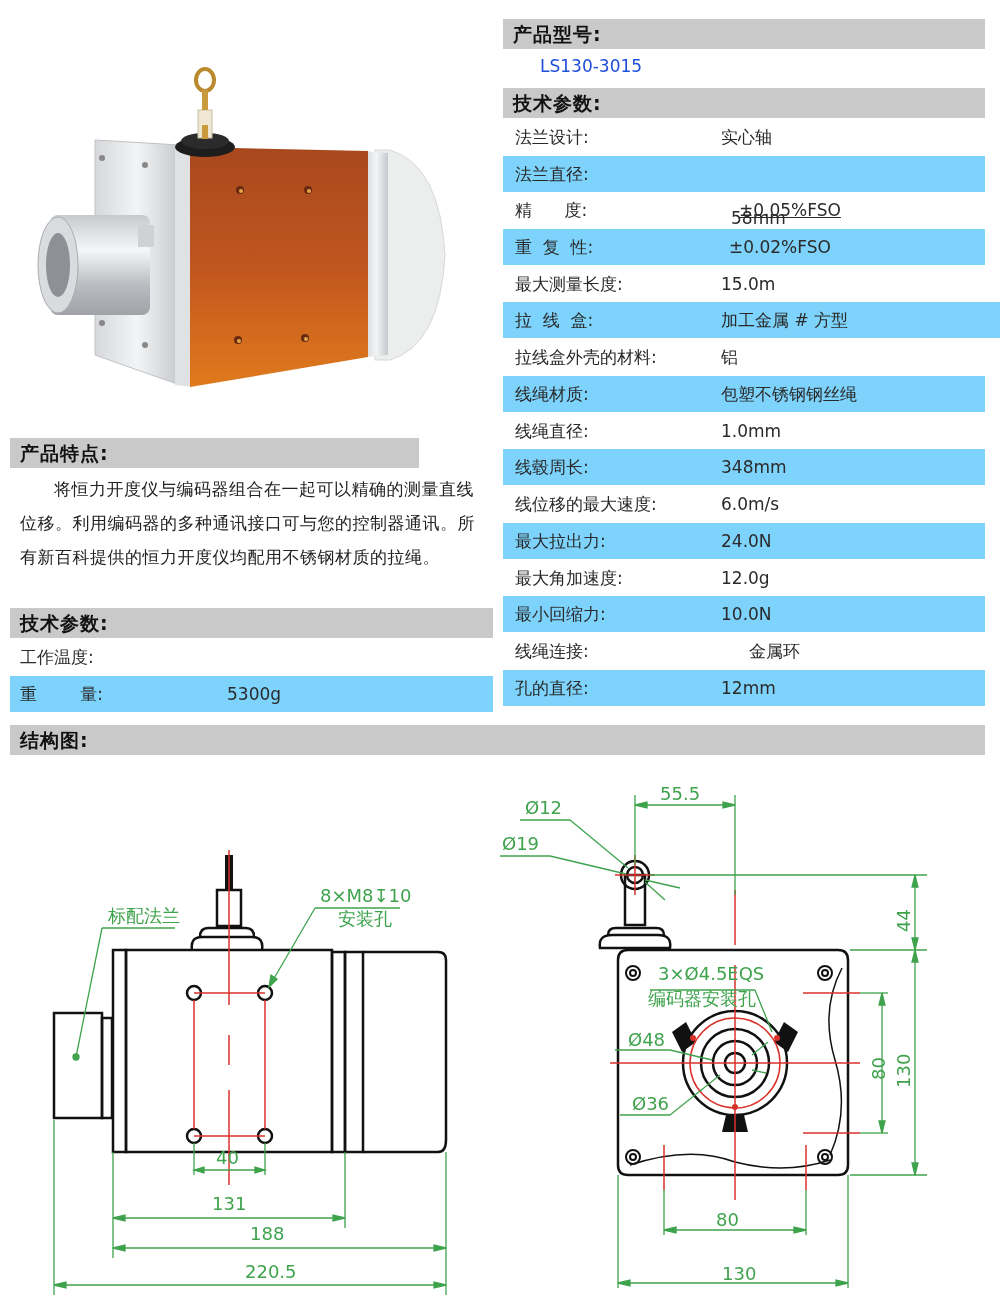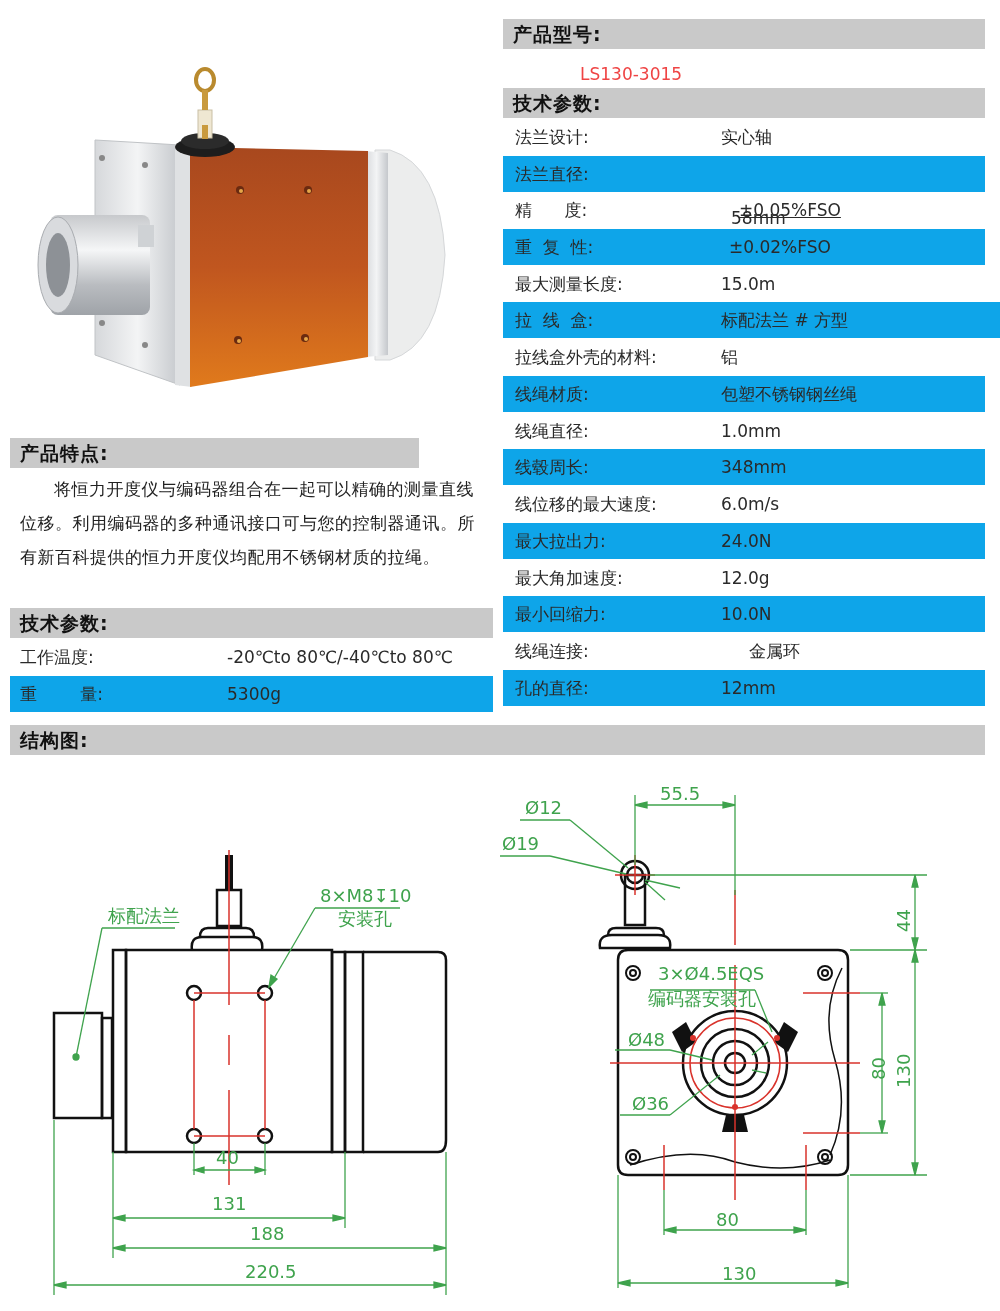--- a/index.html
+++ b/index.html
@@ -8,25 +8,25 @@
   .abs { position: absolute; }
 
   .sec-header {
     position: absolute; background: #c9c9c9; height: 30px;
     font-weight: bold; font-size: 19px; color: #111; padding-left: 10px;
     line-height: 30px; letter-spacing: 1px;
   }
   .row {
     position: absolute; height: 36px; font-size: 17px; line-height: 36px; color: #2a2a2a;
   }
-  .row.alt { background: #0ea5e9; }
+  .row.alt { background: #7dd3fc; }
   .row .lbl { position: absolute; left: 12px; top: 0; white-space: pre; }
   .row .val { position: absolute; top: 0; white-space: pre; }
 
-  .model-val { position: absolute; left: 540px; top: 64px; font-size: 17px; color: #ef4444; margin-left: 40px; }
+  .model-val { position: absolute; left: 540px; top: 56px; font-size: 17px; color: #1d4ed8; }
 
   .features-text {
     position: absolute; left: 20px; top: 472px; width: 470px;
     font-size: 17px; line-height: 34px; color: #222; text-indent: 34px; letter-spacing: 0.5px;
   }
 
   svg text { font-family: "DejaVu Sans", "Liberation Sans", sans-serif; }
 </style>
 </head>
 <body>
@@ -111,21 +111,21 @@
   <div class="row alt" style="left:503px;top:229px;width:482px;">
       <span class="lbl">重  复  性:</span>
       <span class="val" style="left:220px;margin-left:6px;">±0.02%FSO</span>
     </div>
   <div class="row" style="left:503px;top:266px;width:482px;text-align:center;">
       <span class="lbl">最大测量长度:</span>
       <span class="val" style="left:218px;">15.0m</span>
     </div>
   <div class="row alt" style="left:503px;top:302px;width:564px;">
       <span class="lbl">拉  线  盒:</span>
-      <span class="val" style="left:218px;">标配法兰 # 方型</span>
+      <span class="val" style="left:218px;">加工金属 # 方型</span>
     </div>
   <div class="row" style="left:503px;top:339px;width:482px;">
       <span class="lbl">拉线盒外壳的材料:</span>
       <span class="val" style="left:218px;">铝</span>
     </div>
   <div class="row alt" style="left:503px;top:376px;width:482px;">
       <span class="lbl">线绳材质:</span>
       <span class="val" style="left:218px;">包塑不锈钢钢丝绳</span>
     </div>
   <div class="row" style="left:503px;top:413px;width:482px;">
@@ -161,21 +161,20 @@
       <span class="val" style="left:218px;">12mm</span>
     </div>
 </div>
 
 <div class="sec-header" style="left:10px;top:438px;width:409px;">产品特点:</div>
 <div class="features-text">将恒力开度仪与编码器组合在一起可以精确的测量直线位移。利用编码器的多种通讯接口可与您的控制器通讯。所有新百科提供的恒力开度仪均配用不锈钢材质的拉绳。</div>
 
 <div class="sec-header" style="left:10px;top:608px;width:483px;">技术参数:</div>
 <div class="row" style="left:10px;top:639px;width:483px;">
   <span class="lbl" style="left:10px;">工作温度:</span>
-  <span class="val" style="left:217px;">-20℃to 80℃/-40℃to 80℃</span>
 </div>
 <div class="row alt" style="left:10px;top:676px;width:483px;">
   <span class="lbl" style="left:10px;">重        量:</span>
   <span class="val" style="left:217px;">5300g</span>
 </div>
 
 <div class="sec-header" style="left:10px;top:725px;width:975px;">结构图:</div>
 
 <div class="abs" style="left:40px;top:840px;width:440px;height:460px;">
   <svg width="440" height="460" viewBox="0 0 440 460">

